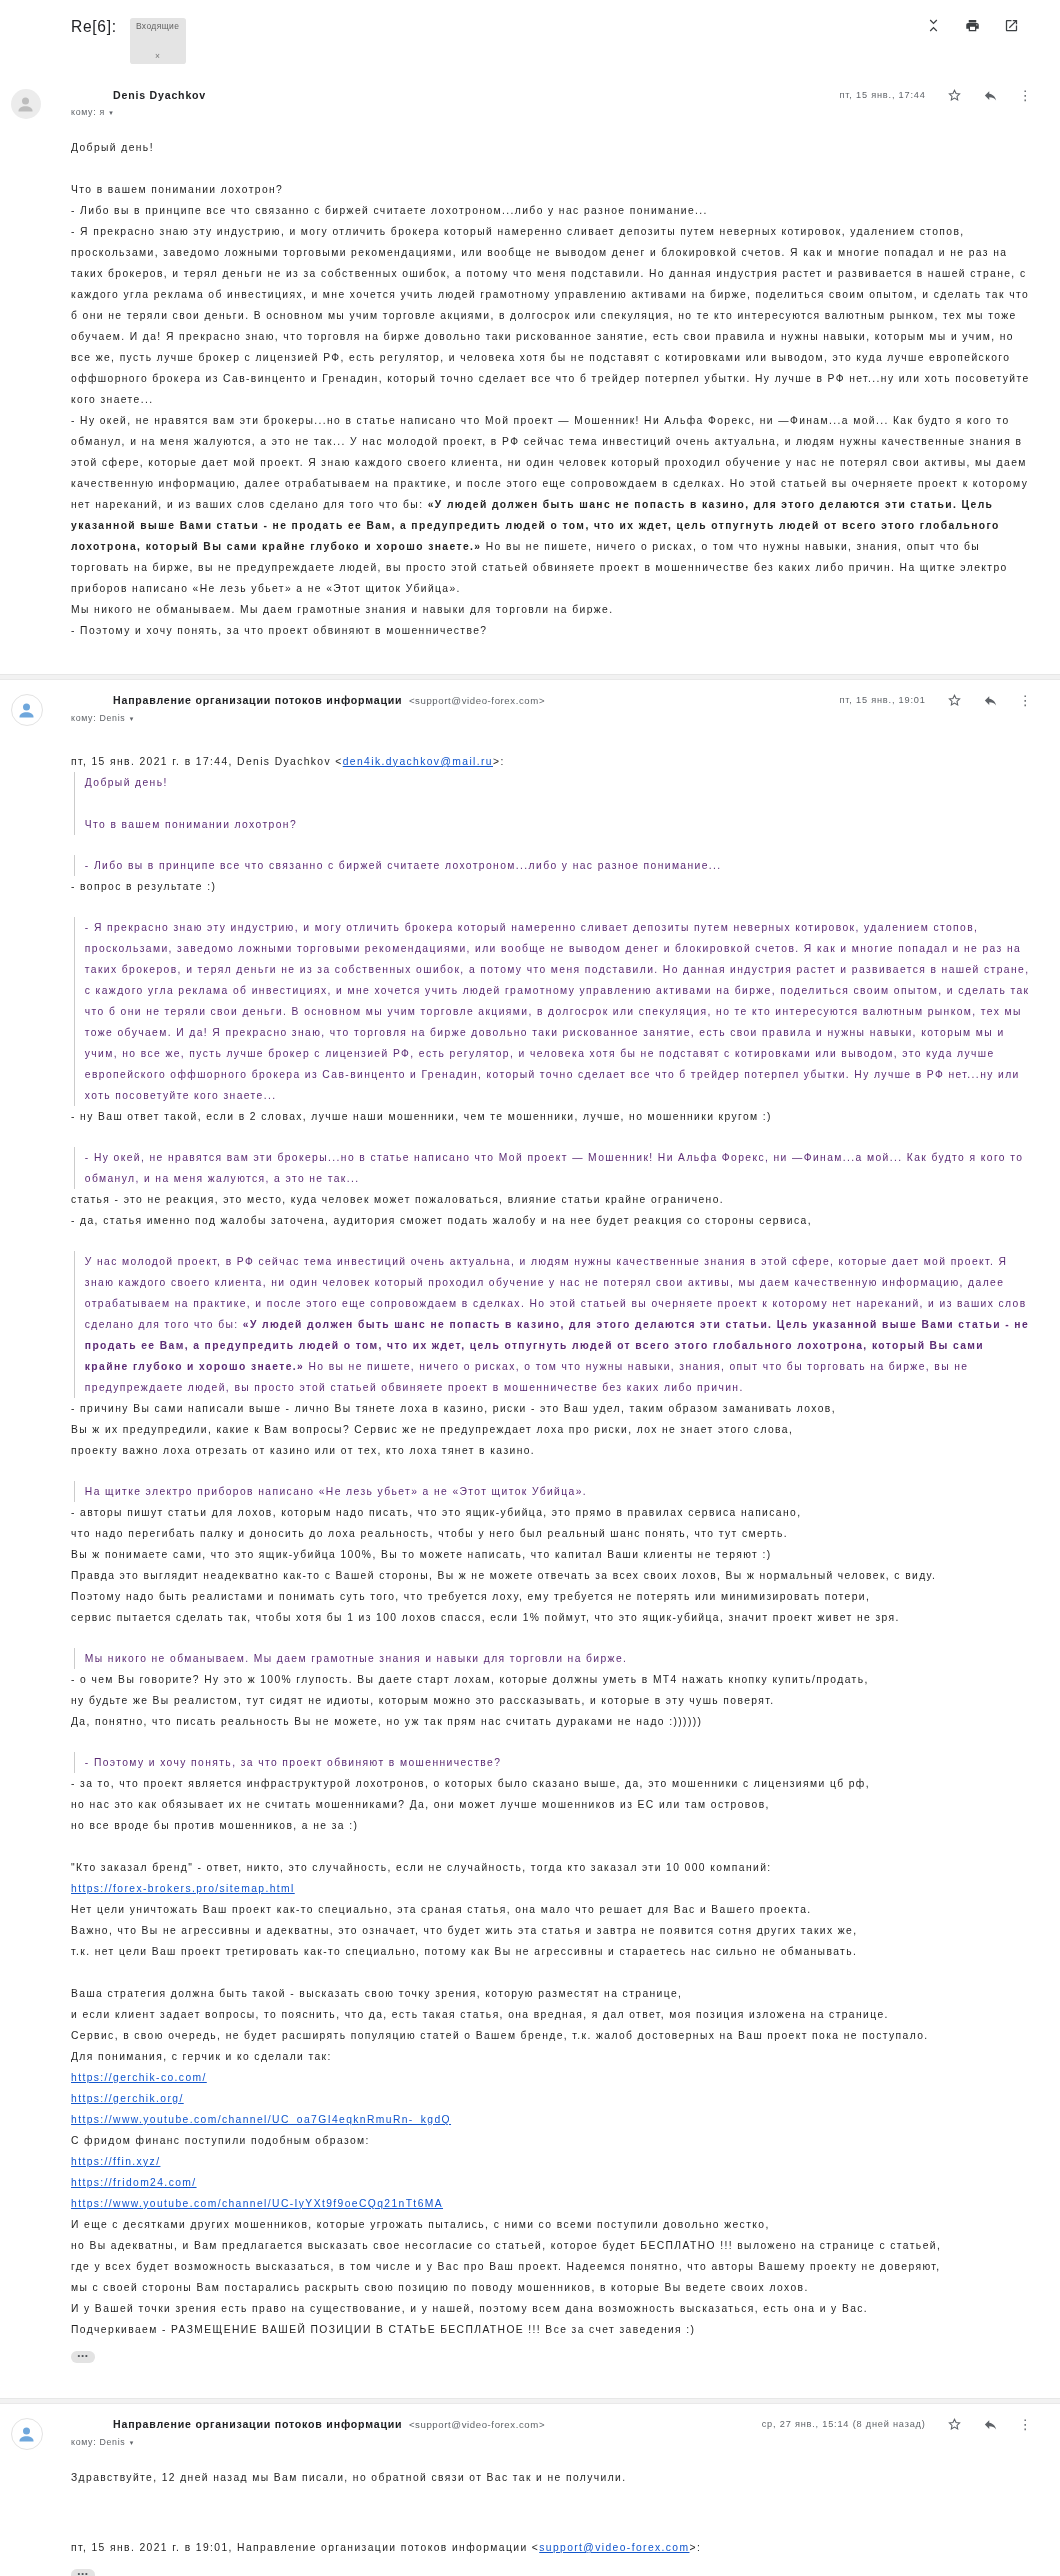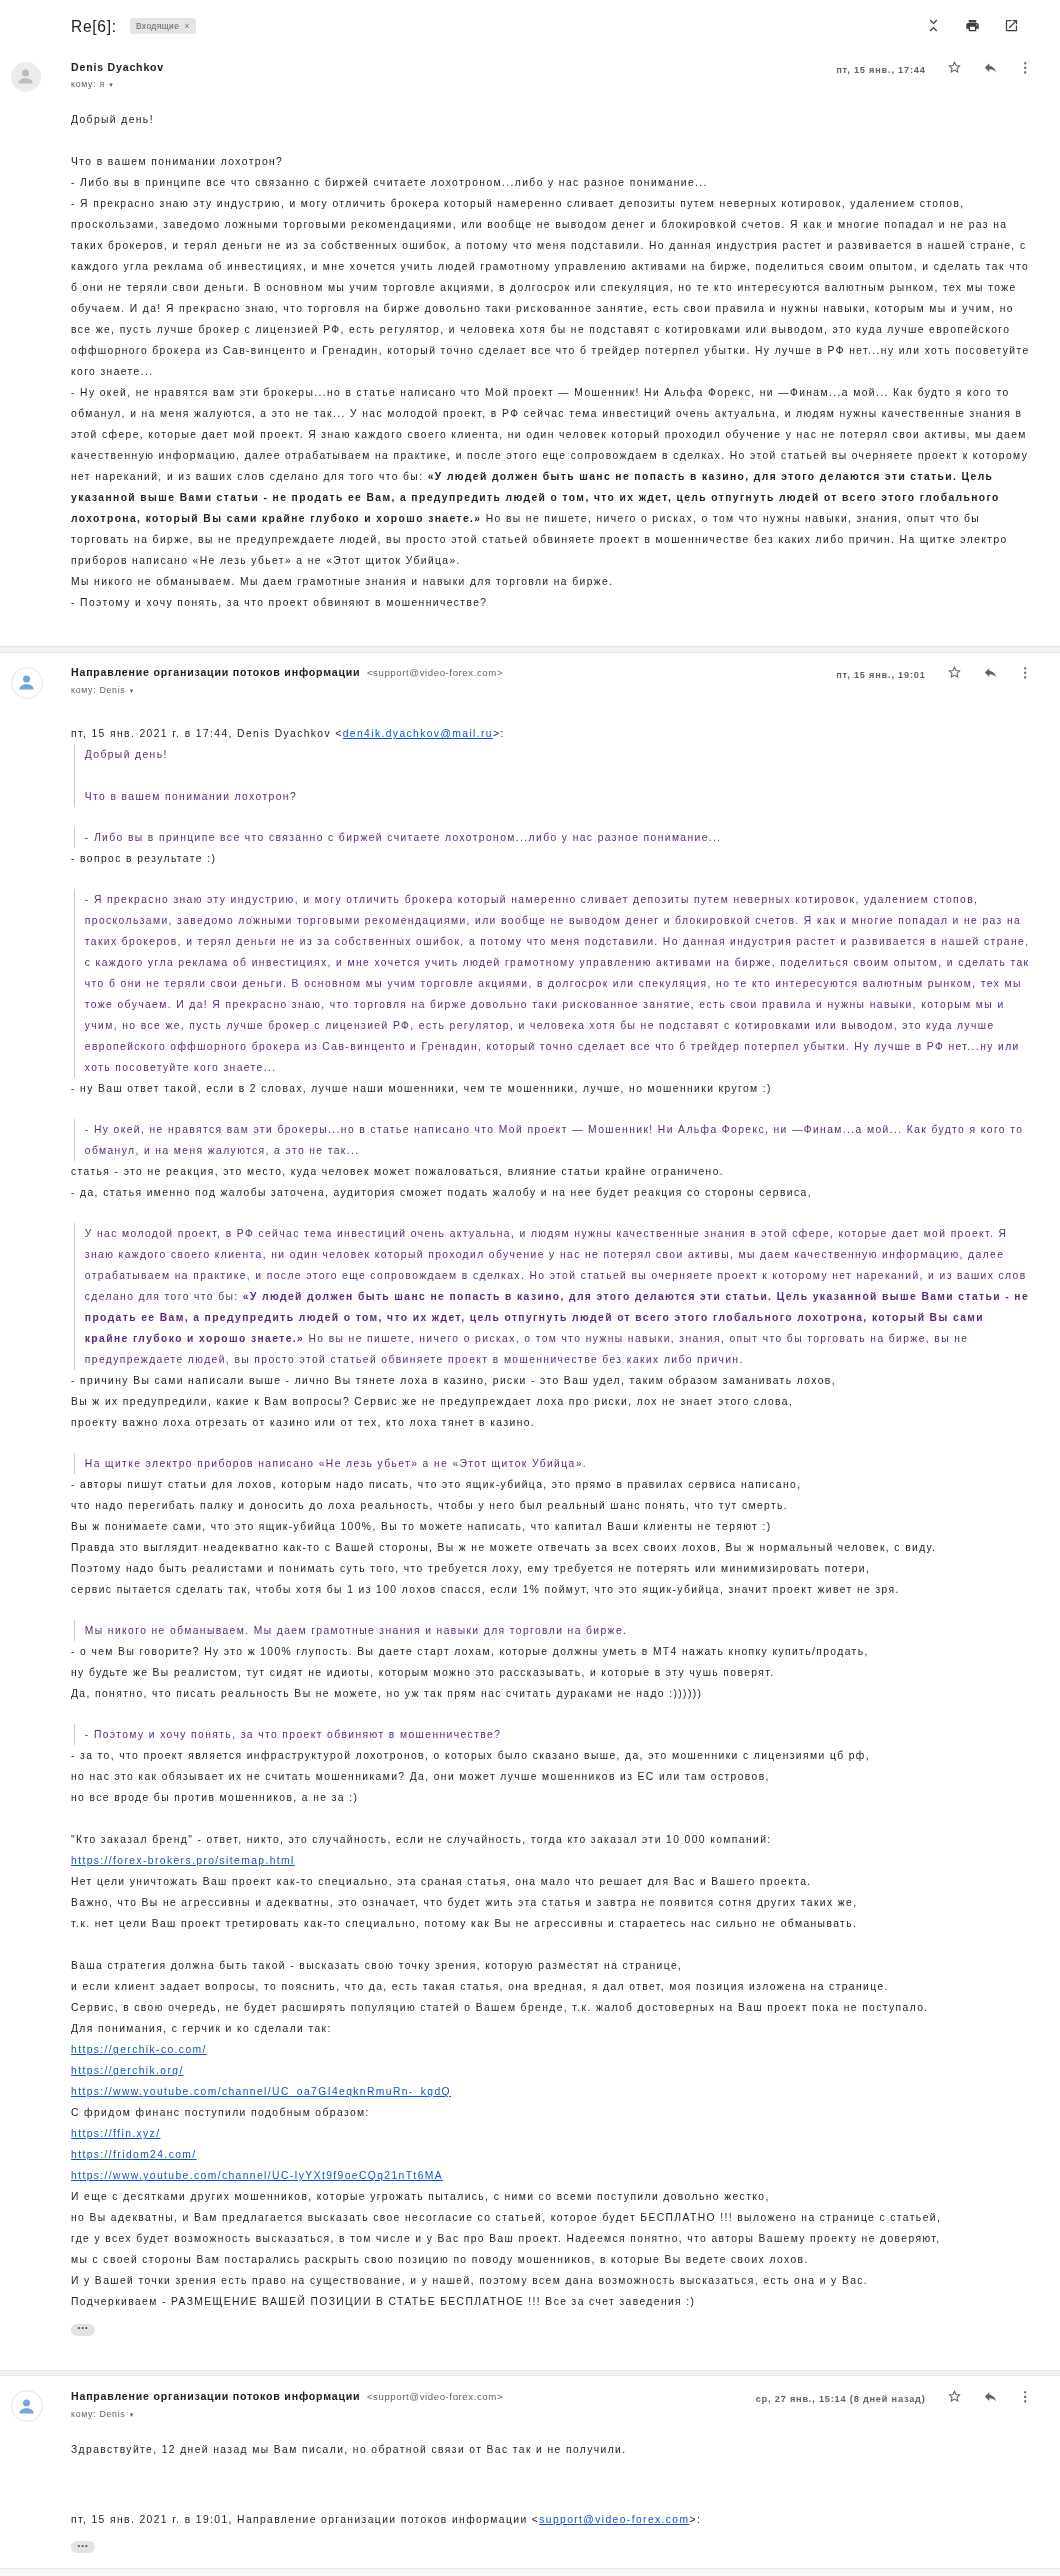--- a/index.html
+++ b/index.html
@@ -2,44 +2,44 @@
 <html style="font-size:11.3px"><head>
 <meta charset="utf-8">
 <style>
   html,body{margin:0;padding:0;background:#fff;}
   body{width:1060px;font-family:"Liberation Sans",sans-serif;color:#222;}
   .thread{position:relative;}
 
   
   .subject-row{display:flex;align-items:flex-start;padding:18.4px 31px 11.3px 71px;}
   .subject-title{font-size:15.6px;font-weight:400;color:#202124;margin:0;letter-spacing:0.7px;}
-  .chip{margin-left:12.7px;display:inline-flex;align-items:center;gap:5px;background:#e4e4e4;
-        color:#616161;font-size:8.5px;letter-spacing:0.4px;padding:2.8px 6.4px;border-radius:2.8px;cursor:pointer;}
+  .chip{margin-left:12.7px;display:inline-flex;align-items:center;gap:20px;background:#e4e4e4;
+        color:#616161;font-size:8.5px;letter-spacing:0.4px;padding:2.8px 6.4px;border-radius:2.8px;cursor:pointer;flex-direction:column;}
   .chip .x{font-size:8.5px;color:#757575;}
   .thread-actions{margin-left:auto;display:flex;align-items:center;gap:24px;color:#3c4043;padding-right:10px;}
   .ticon{width:15px;height:15px;cursor:pointer;}
   .ticon svg{width:100%;height:100%;fill:#3c4043;}
 
   
   .message{position:relative;padding:12.7px 28px 33px 71px;}
   .avatar{position:absolute;left:10.6px;top:14px;width:30px;height:30px;border-radius:50%;
           display:flex;align-items:center;justify-content:center;}
   .avatar svg{width:21px;height:21px;}
   .avatar.gray{background:#ececec;}
   .avatar.gray svg{fill:#bdbdbd;}
   .avatar.blue{background:#fff;border:0.7px solid #e3e3e3;}
   .avatar.blue svg{fill:#6fa7dc;}
 
   .msg-head{display:flex;align-items:flex-start;}
-  .sender-line{font-size:10.6px;letter-spacing:0.8px;line-height:14px;}
+  .sender-line{font-size:10.6px;letter-spacing:0.8px;line-height:14px;margin-left:42px;}
   .sender-name{font-weight:bold;color:#202124;}
   .sender-email{color:#5f6368;font-size:9.6px;letter-spacing:0.6px;margin-left:2.8px;}
   .to-row{margin-top:5px;font-size:8.8px;color:#5f6368;letter-spacing:0.7px;display:flex;align-items:flex-end;gap:4.2px;}
   .to-chevron{font-size:7px;color:#5f6368;cursor:pointer;}
-  .head-right{margin-left:auto;display:flex;align-items:flex-end;gap:21px;white-space:nowrap;font-weight:bold;}
+  .head-right{margin-left:auto;display:flex;align-items:center;gap:21px;white-space:nowrap;}
   .msg-date{color:#5f6368;font-size:9.2px;letter-spacing:0.8px;}
   .hicon{width:15px;height:15px;cursor:pointer;color:#5f6368;}
   .hicon svg{width:100%;height:100%;}
   .hicon.star svg{fill:none;stroke:#5f6368;stroke-width:1.7;}
   .hicon.reply svg{fill:#5f6368;}
   .more-dots{font-size:13.4px;color:#5f6368;cursor:pointer;line-height:15px;}
 
   
   .msg-body{margin-top:20px;font-size:10.3px;line-height:21px;letter-spacing:1.4px;
             max-width:968px;color:#232323;}

